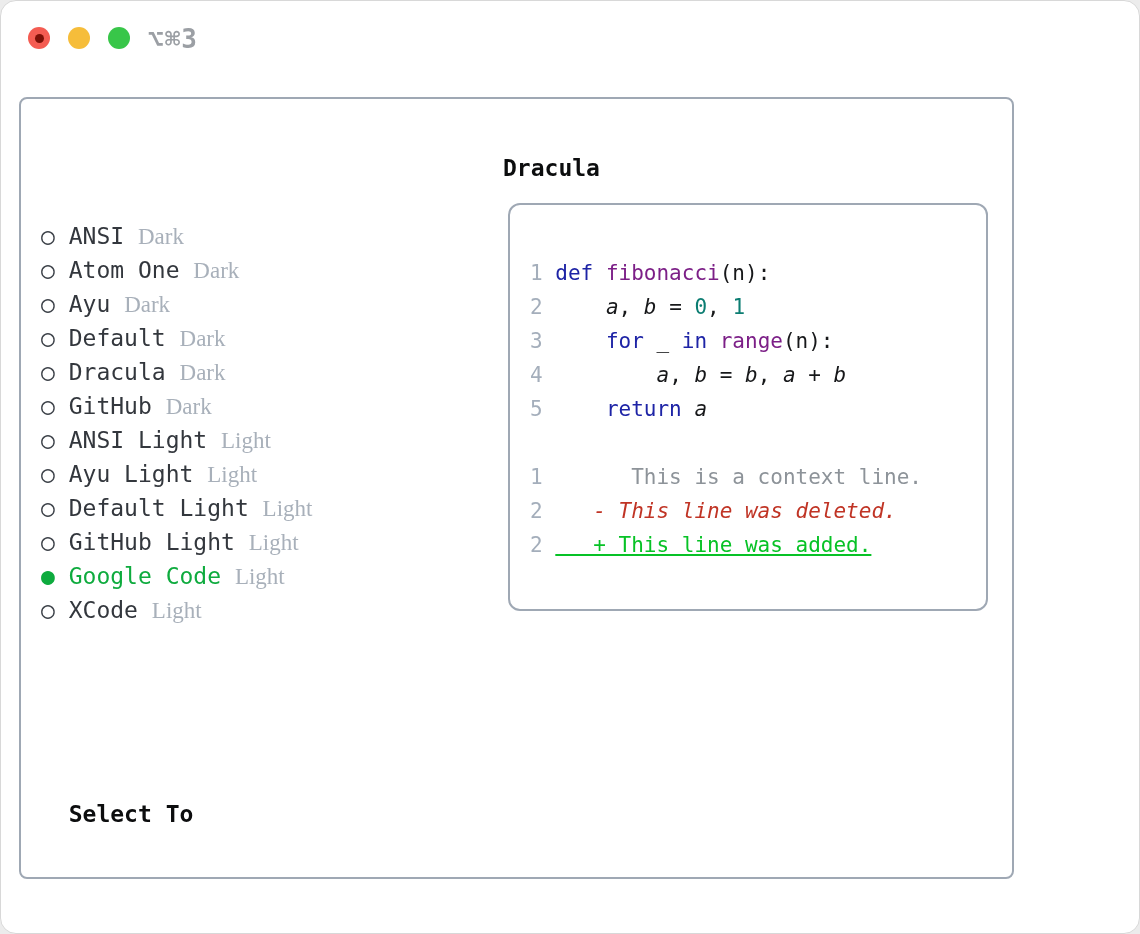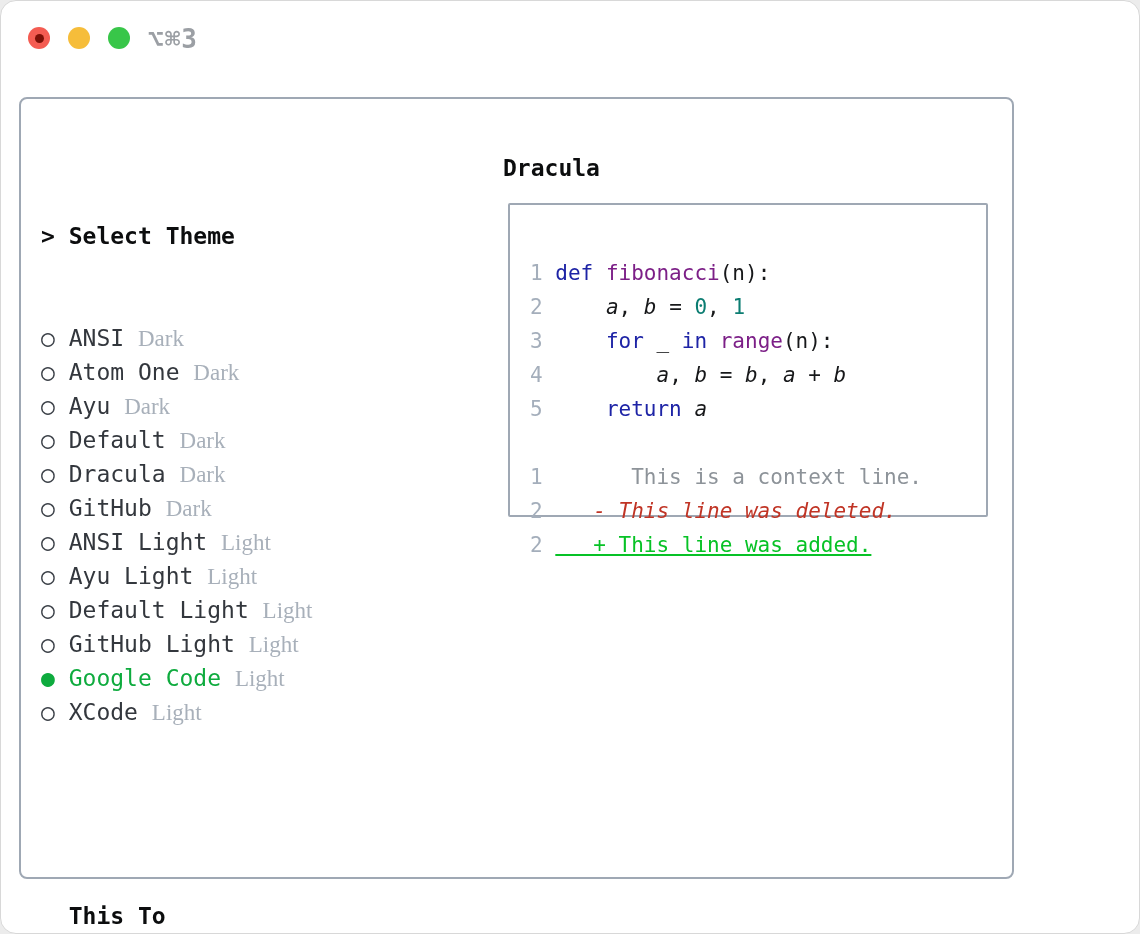--- a/index.html
+++ b/index.html
@@ -33,22 +33,22 @@
   .prefix{font-weight:700;color:#0c0d0e;}
   .radio{color:#3f444b;}
   .theme-row .tname{color:var(--name);}
   .ttag{color:var(--muted);font-family:Liberation Serif, serif;}
   .theme-row.selected .tname,.apply-row.selected .oname{color:var(--accent-green);margin-top:29px;}
   .theme-row.selected .radio,.apply-row.selected .radio{color:var(--accent-green);}
   .apply-hdr{color:#0c0d0e;font-weight:600;}
   
   .preview-hdr{position:absolute;left:482px;top:52px;font-size:23px;line-height:34px;
     font-weight:700;color:#0c0d0e;}
-  .preview-box{position:absolute;left:487px;top:104px;width:480px;height:314px;
-    border:2px solid var(--border);border-radius:2px;background:#fff;}
+  .preview-box{position:absolute;left:487px;top:104px;width:480px;height:408px;
+    border:2px solid var(--border);border-radius:12px;background:#fff;}
   .codearea{position:absolute;left:20px;top:51px;font-size:21px;line-height:34px;
     white-space:pre;color:var(--text);}
   .cline{height:34px;}
   .ln{color:var(--ln);}
   .seg-pl{color:var(--text);}
   .seg-kw{color:var(--kw);}
   .seg-fn{color:var(--fn);}
   .seg-lit{color:var(--lit);}
   .seg-var{color:var(--text);font-style:italic;}
   .seg-ctx{color:var(--ctx);}
@@ -65,24 +65,23 @@
       <div class="dot"></div>
     </div>
     <div class="tl yellow"></div>
     <div class="tl green"></div>
     <div class="title">⌥⌘3</div>
   </div>
 
   <div class="panel">
 
     <div class="leftcol">
-      <div class="line hdr"><span class="prefix">&gt;</span><span> </span><span>Select Theme</span></div>
       <div id="theme-list"><div class="line theme-row"><span class="radio">○</span><span> </span><span class="tname">ANSI</span><span> </span><span class="ttag">Dark</span></div><div class="line theme-row"><span class="radio">○</span><span> </span><span class="tname">Atom One</span><span> </span><span class="ttag">Dark</span></div><div class="line theme-row"><span class="radio">○</span><span> </span><span class="tname">Ayu</span><span> </span><span class="ttag">Dark</span></div><div class="line theme-row"><span class="radio">○</span><span> </span><span class="tname">Default</span><span> </span><span class="ttag">Dark</span></div><div class="line theme-row"><span class="radio">○</span><span> </span><span class="tname">Dracula</span><span> </span><span class="ttag">Dark</span></div><div class="line theme-row"><span class="radio">○</span><span> </span><span class="tname">GitHub</span><span> </span><span class="ttag">Dark</span></div><div class="line theme-row"><span class="radio">○</span><span> </span><span class="tname">ANSI Light</span><span> </span><span class="ttag">Light</span></div><div class="line theme-row"><span class="radio">○</span><span> </span><span class="tname">Ayu Light</span><span> </span><span class="ttag">Light</span></div><div class="line theme-row"><span class="radio">○</span><span> </span><span class="tname">Default Light</span><span> </span><span class="ttag">Light</span></div><div class="line theme-row"><span class="radio">○</span><span> </span><span class="tname">GitHub Light</span><span> </span><span class="ttag">Light</span></div><div class="line theme-row selected"><span class="radio">●</span><span> </span><span class="tname">Google Code</span><span> </span><span class="ttag">Light</span></div><div class="line theme-row"><span class="radio">○</span><span> </span><span class="tname">XCode</span><span> </span><span class="ttag">Light</span></div></div>
       <div class="line"> </div>
-      <div class="line apply-hdr">  <span>This To</span></div>
+      <div class="line apply-hdr">  <span>Select To</span></div>
       
       
       
     </div>
 
     <div class="preview-hdr">Dracula</div>
 
     <div class="preview-box">
       <div class="codearea" id="codearea"><div class="cline"><span class="ln">1</span><span> </span><span class="seg-kw">def</span><span class="seg-pl"> </span><span class="seg-fn">fibonacci</span><span class="seg-pl">(n):</span></div><div class="cline"><span class="ln">2</span><span> </span><span class="seg-pl">    </span><span class="seg-var">a</span><span class="seg-pl">, </span><span class="seg-var">b</span><span class="seg-pl"> = </span><span class="seg-lit">0</span><span class="seg-pl">, </span><span class="seg-lit">1</span></div><div class="cline"><span class="ln">3</span><span> </span><span class="seg-pl">    </span><span class="seg-kw">for</span><span class="seg-pl"> _ </span><span class="seg-kw">in</span><span class="seg-pl"> </span><span class="seg-fn">range</span><span class="seg-pl">(n):</span></div><div class="cline"><span class="ln">4</span><span> </span><span class="seg-pl">        </span><span class="seg-var">a</span><span class="seg-pl">, </span><span class="seg-var">b</span><span class="seg-pl"> = </span><span class="seg-var">b</span><span class="seg-pl">, </span><span class="seg-var">a</span><span class="seg-pl"> + </span><span class="seg-var">b</span></div><div class="cline"><span class="ln">5</span><span> </span><span class="seg-pl">    </span><span class="seg-kw">return</span><span class="seg-pl"> </span><span class="seg-var">a</span></div><div class="cline"> </div><div class="cline"><span class="ln">1</span><span> </span><span class="seg-ctx">      This is a context line.</span></div><div class="cline"><span class="ln">2</span><span> </span><span class="seg-del">   - This line was deleted.</span></div><div class="cline"><span class="ln">2</span><span> </span><span class="seg-add">   + This line was added.</span></div></div>
     </div>

